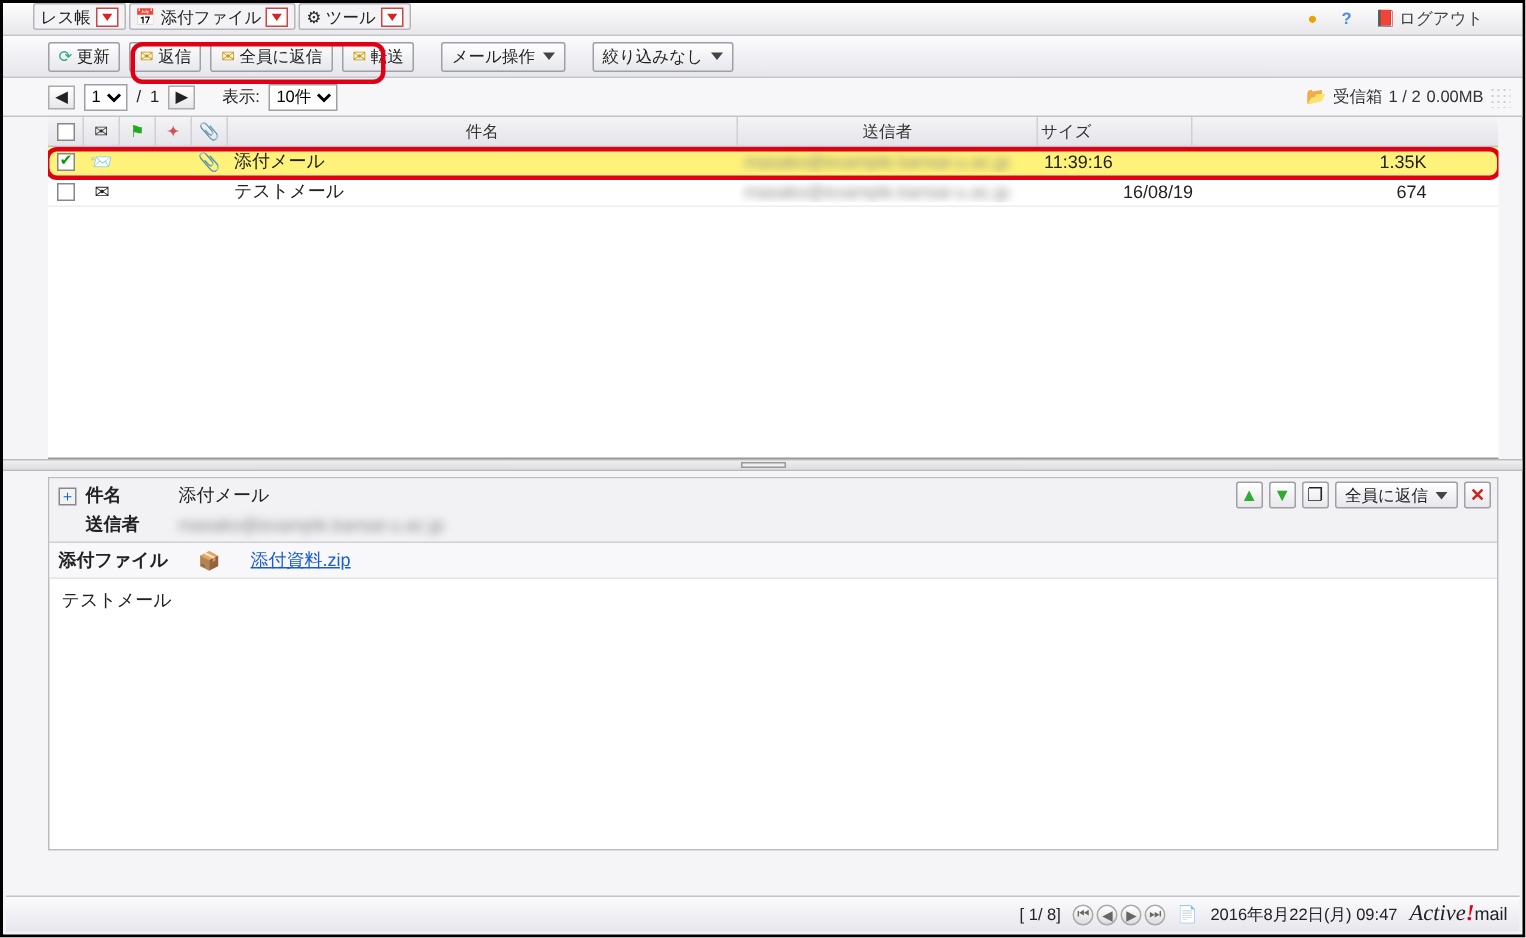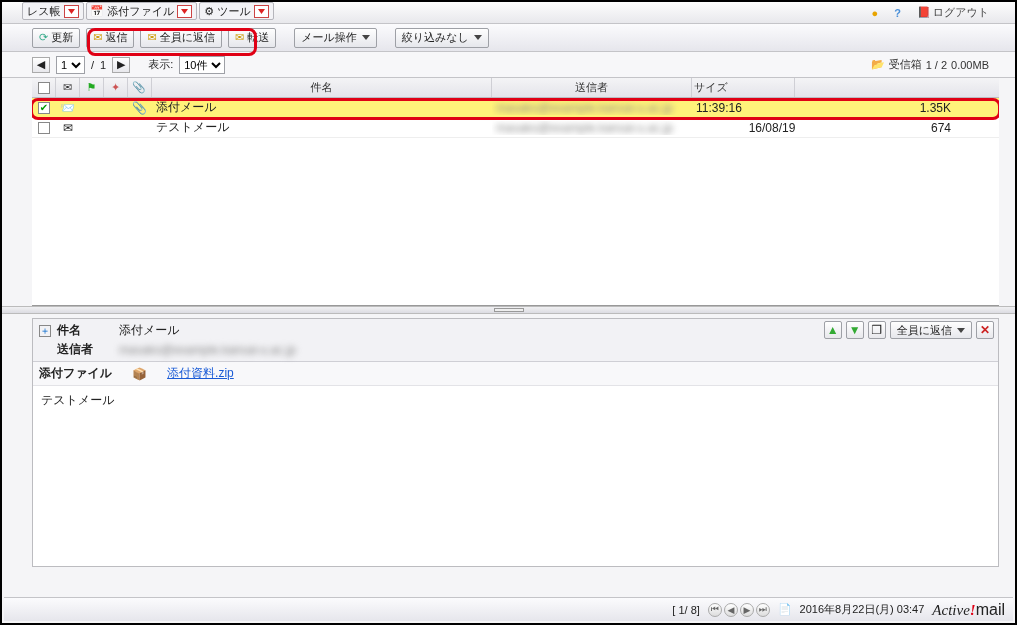--- a/index.html
+++ b/index.html
@@ -292,19 +292,19 @@
 
   <div class="footer">
     <span>[ 1/ 8]</span>
     <div class="footnav">
       <div class="nb">⏮</div>
       <div class="nb">◀</div>
       <div class="nb">▶</div>
       <div class="nb">⏭</div>
     </div>
     <span>📄</span>
-    <span>2016年8月22日(月) 03:47</span>
+    <span>2016年8月22日(月) 09:47</span>
     <span class="brand">
-      <span>Active</span><span class="excl">!</span><span style="font-style:normal;font-family:sans-serif;font-size:16px">mail</span>
+      <span>Active</span><span class="excl">!</span><span style="font-style:normal;font-family:sans-serif;font-size:12px">mail</span>
     </span>
   </div>
 
 </div>
 
 </body></html>

